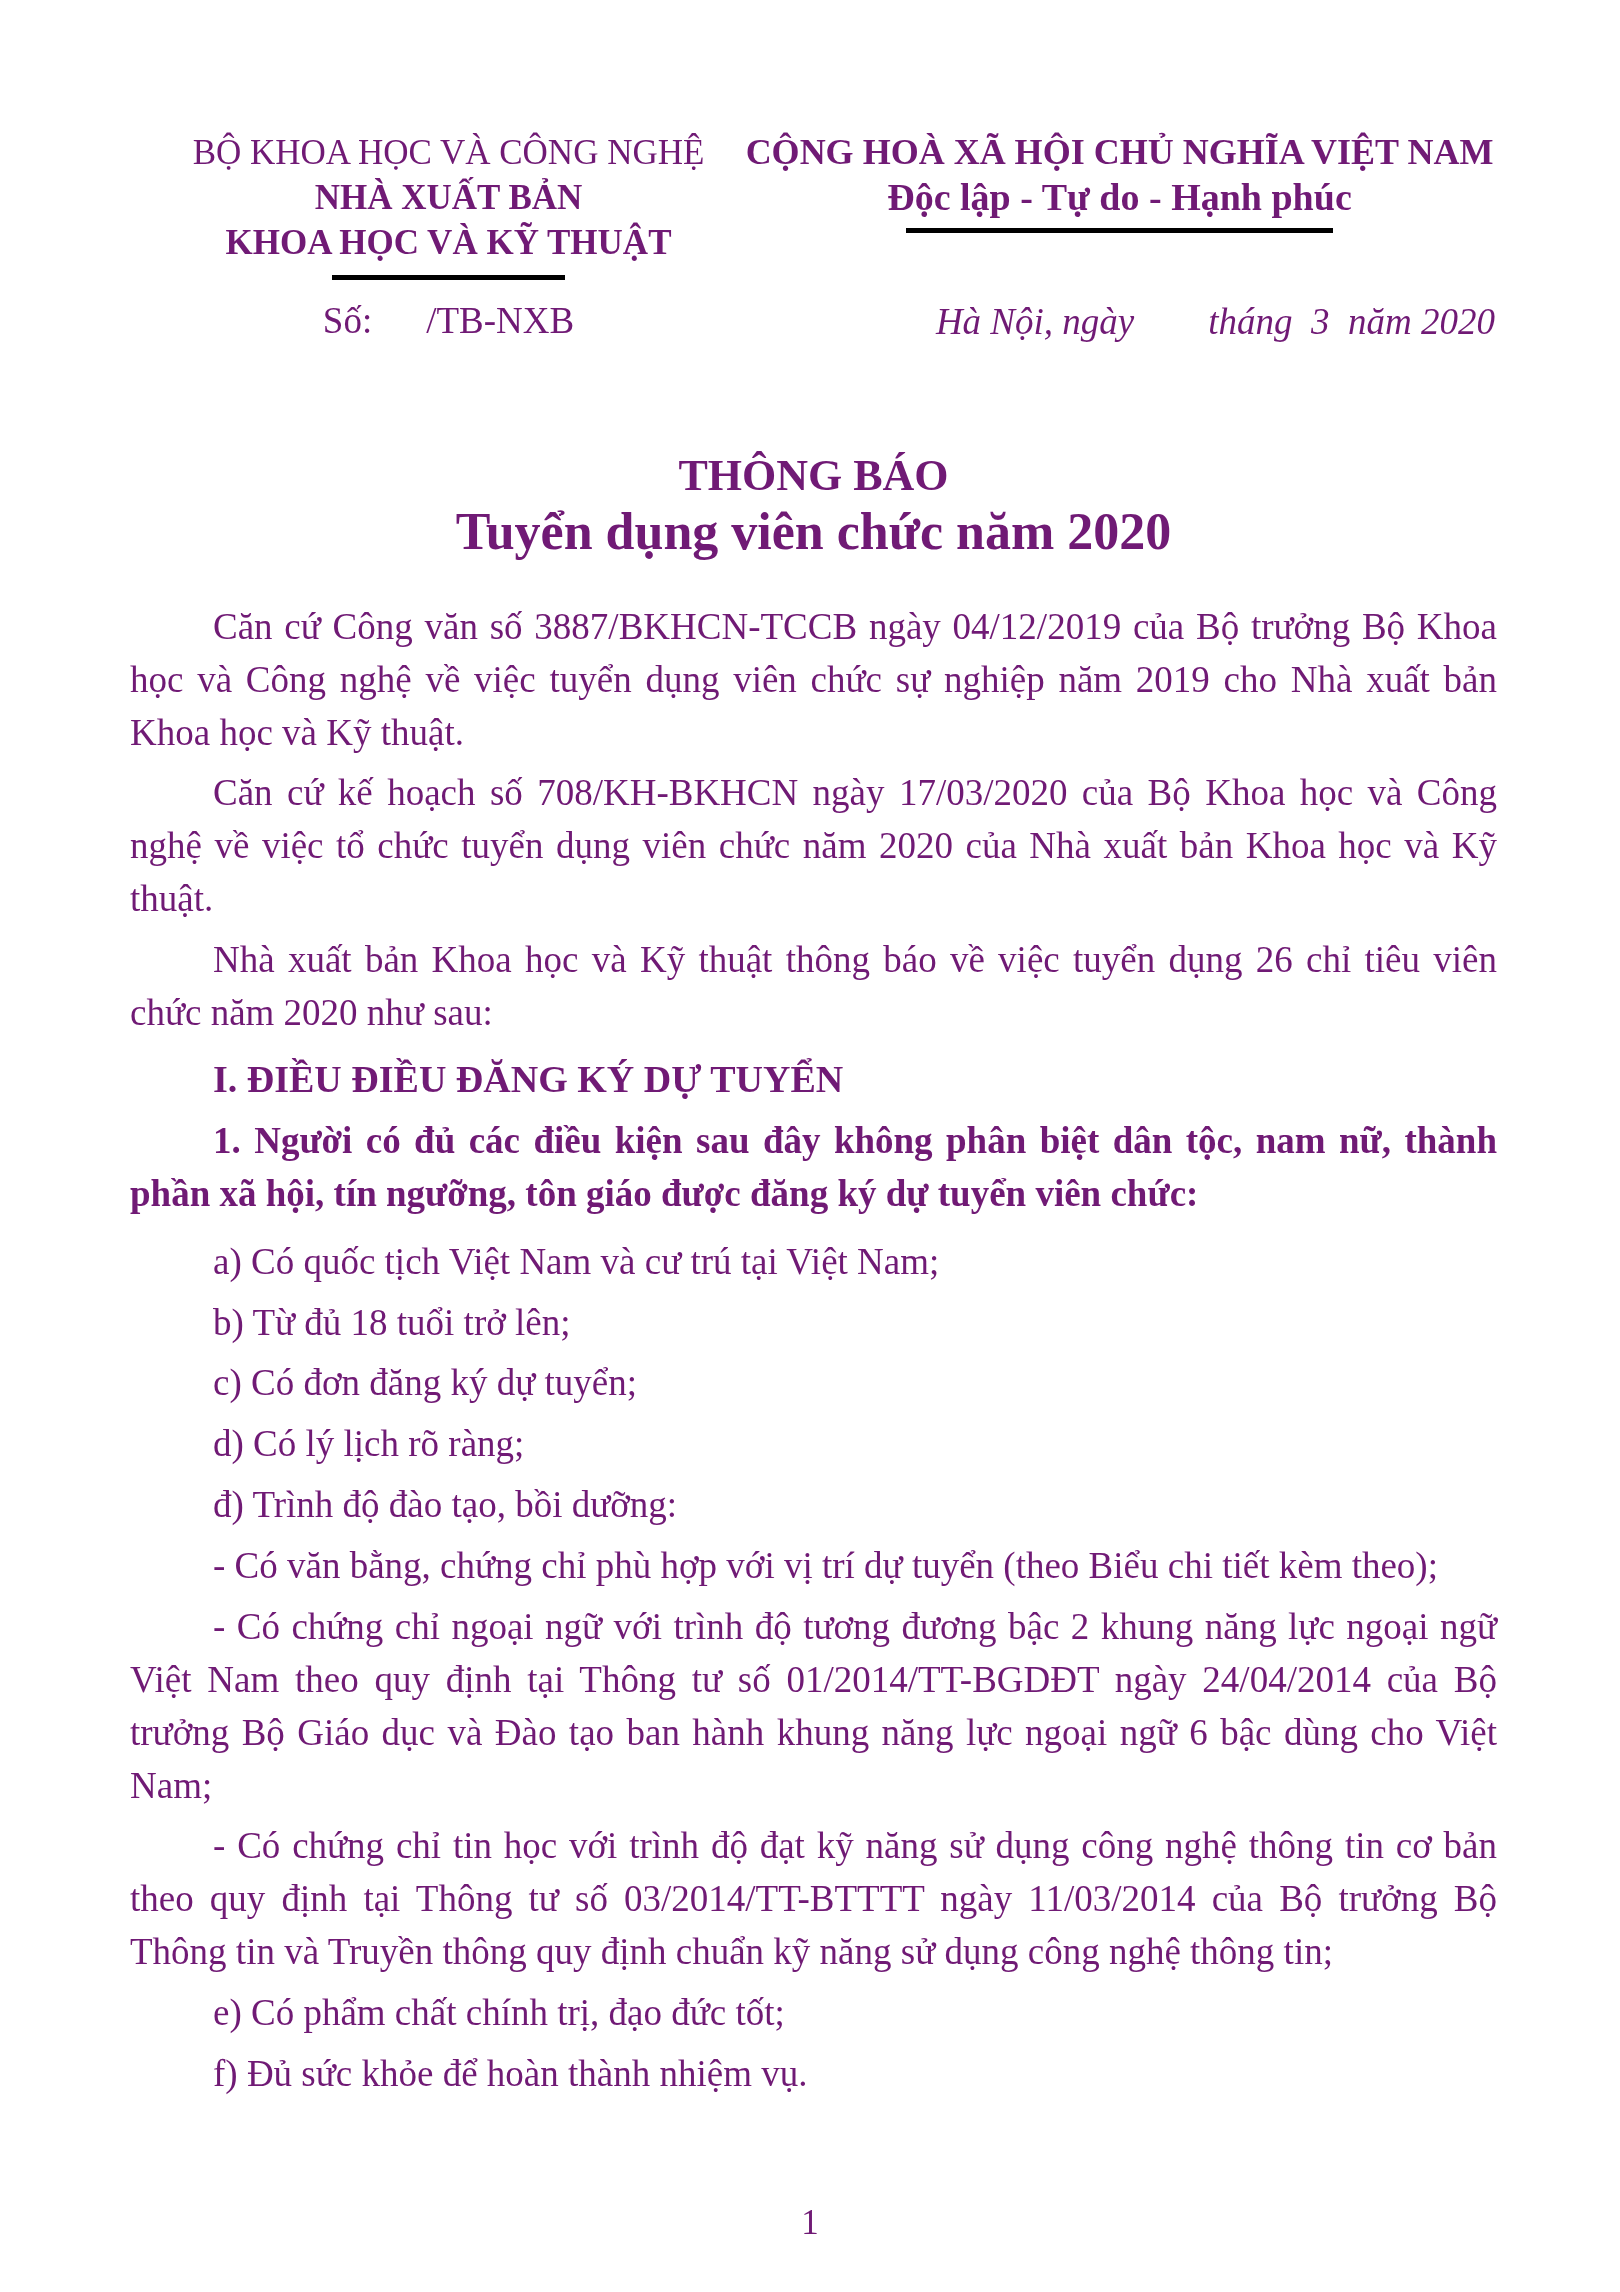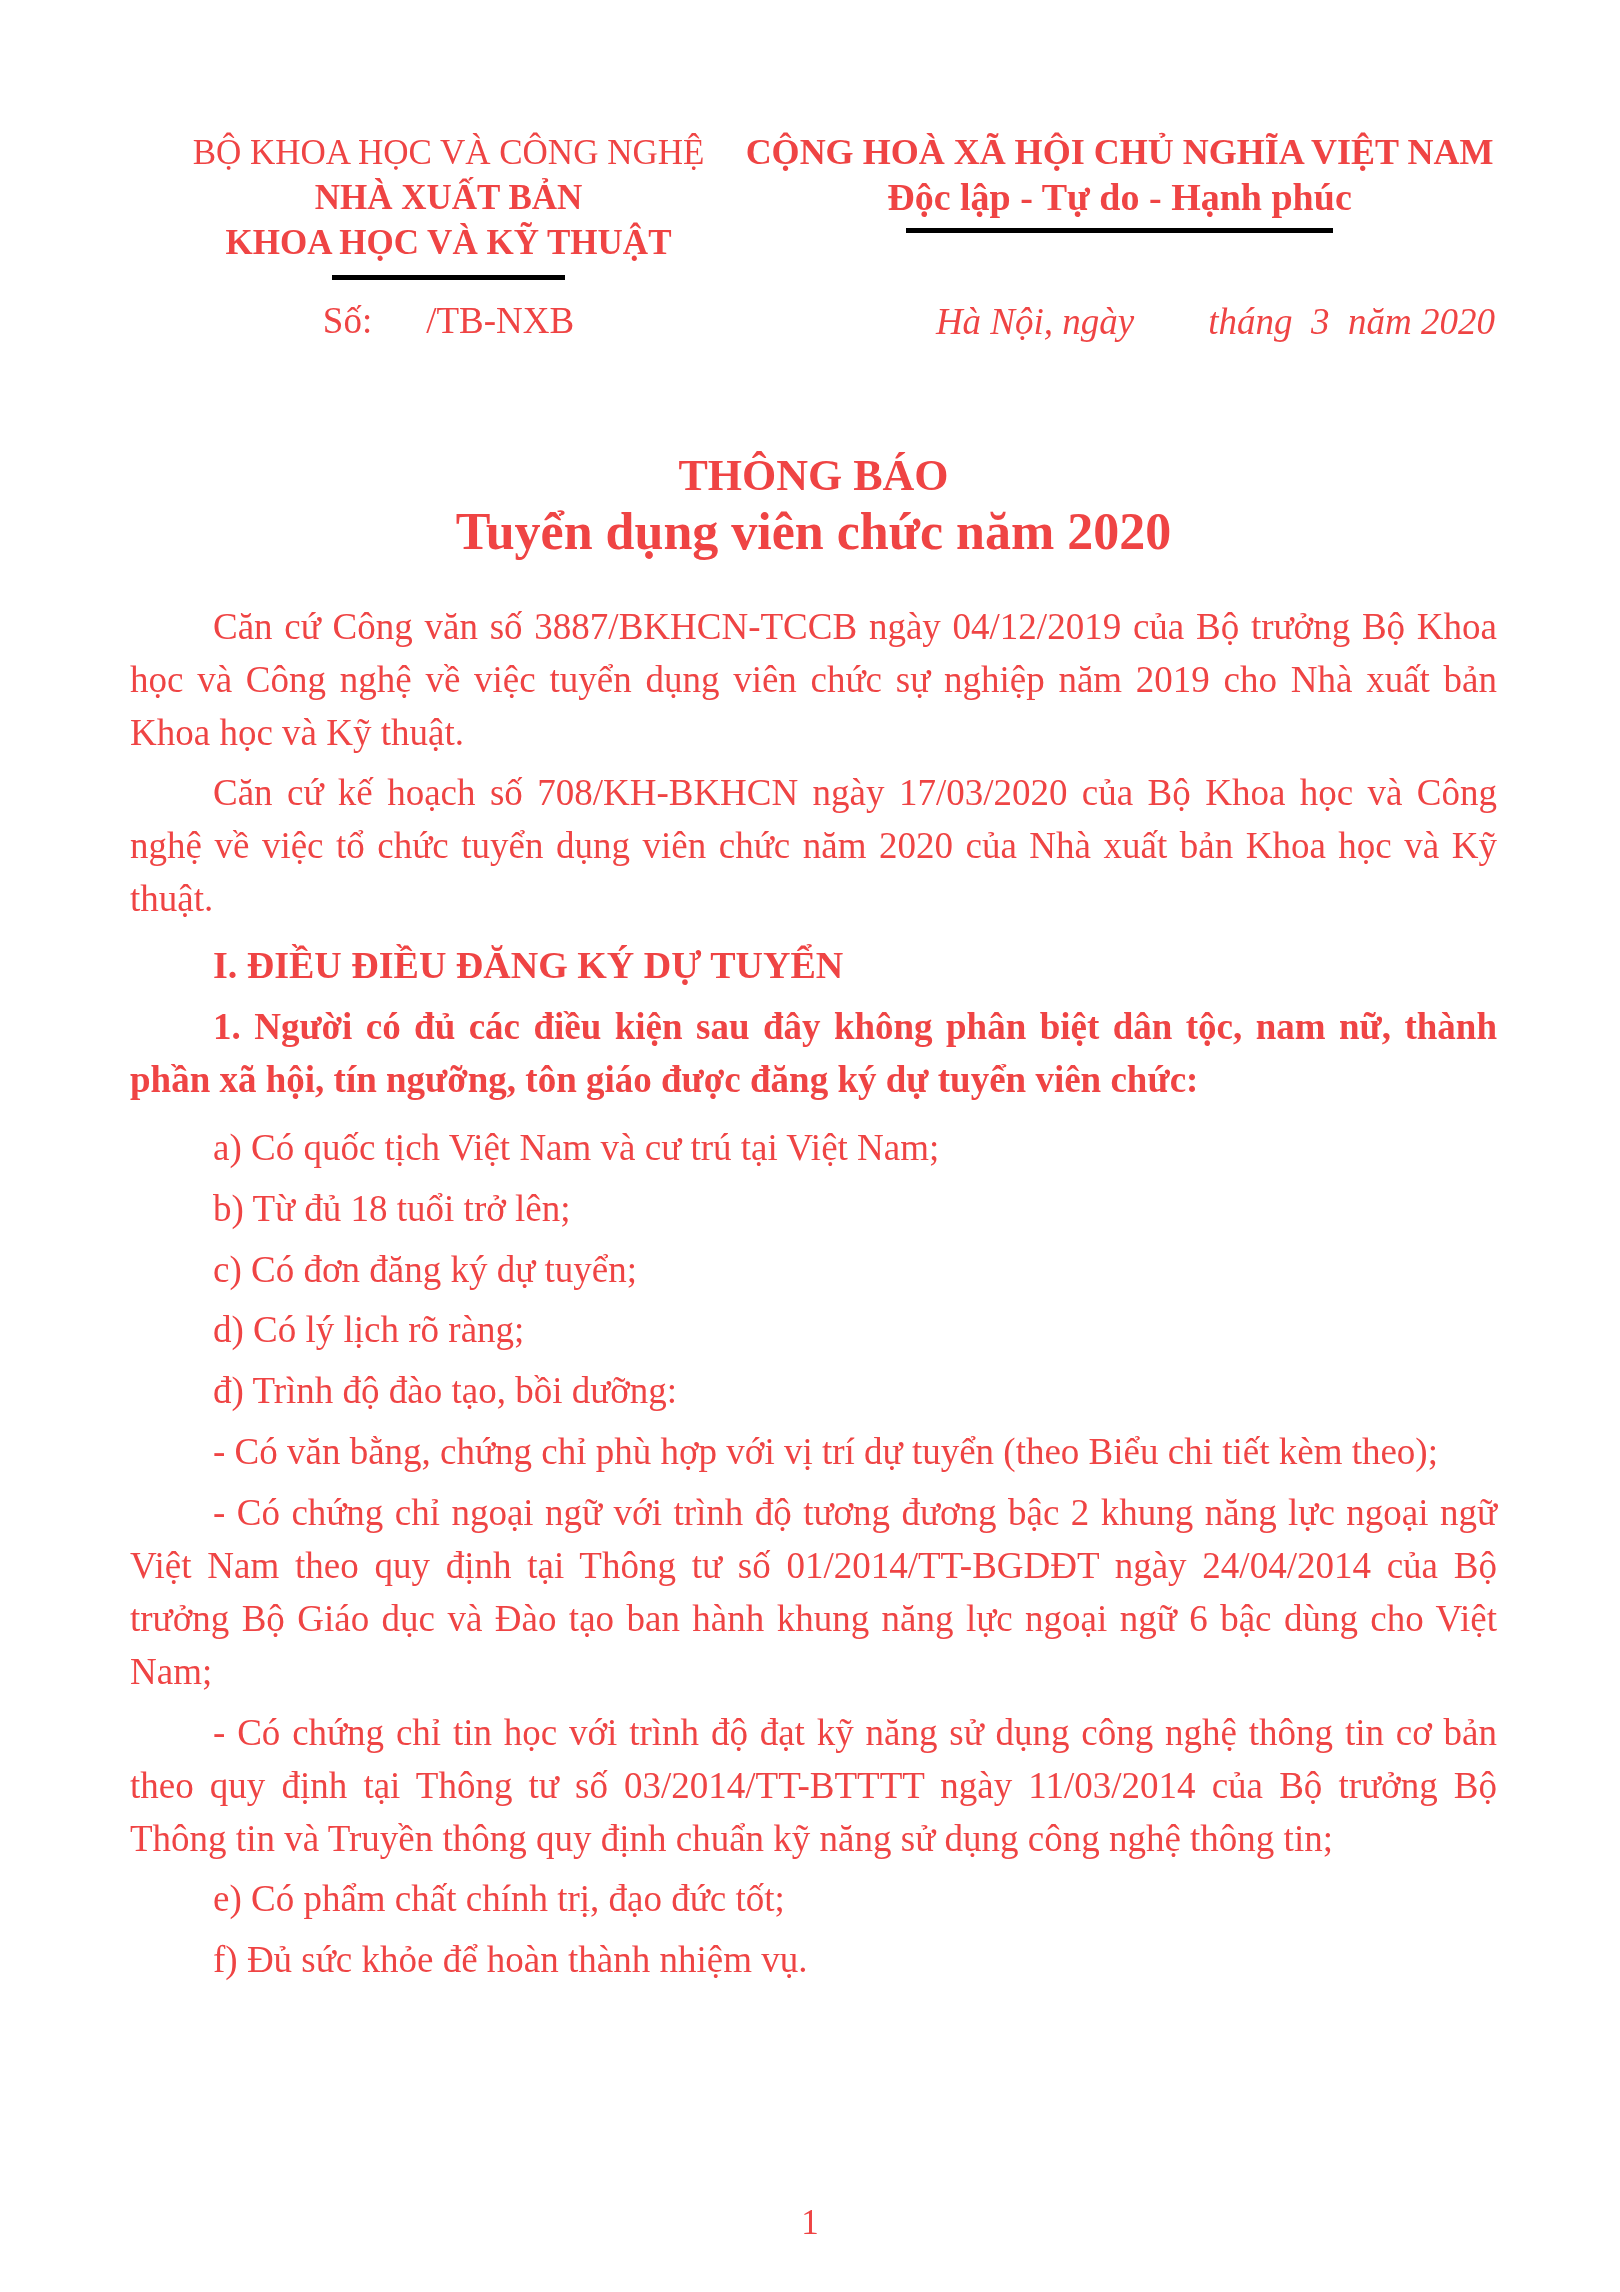--- a/index.html
+++ b/index.html
@@ -1,19 +1,19 @@
 <!DOCTYPE html>
 <html><head>
 <meta charset="utf-8">
 <style>
   * { margin: 0; padding: 0; box-sizing: border-box; }
   html, body { background: #ffffff; }
   .page {
     width: 1620px; height: 2293px;
-    background: #ffffff; color: #ef4444;
+    background: #ffffff; color: #701a75;
     font-family: "Liberation Serif", "DejaVu Serif", serif;
     position: relative;
     padding: 130px 123px 0 130px;
     overflow: hidden;
   }
   .header { display: flex; justify-content: space-between; align-items: flex-start; }
   .h-left { width: 549px; margin-left: 44px; text-align: center; }
   .org-parent { font-size: 35px; line-height: 45px; font-weight: normal; }
   .org-bold { font-size: 35px; line-height: 45px; font-weight: bold; }
   .rule { height: 4.9px; background: #000000; }
@@ -63,20 +63,21 @@
   </div>
 
   <div class="title-block">
     <div class="doc-title">THÔNG BÁO</div>
     <div class="doc-subtitle">Tuyển dụng viên chức năm 2020</div>
   </div>
 
   <div class="body-text">
     <p class="para">Căn cứ Công văn số 3887/BKHCN-TCCB ngày 04/12/2019 của Bộ trưởng Bộ Khoa học và Công nghệ về việc tuyển dụng viên chức sự nghiệp năm 2019 cho Nhà xuất bản Khoa học và Kỹ thuật.</p>
     <p class="para">Căn cứ kế hoạch số 708/KH-BKHCN ngày 17/03/2020 của Bộ Khoa học và Công nghệ về việc tổ chức tuyển dụng viên chức năm 2020 của Nhà xuất bản Khoa học và Kỹ thuật.</p>
+    <p class="para">Nhà xuất bản Khoa học và Kỹ thuật thông báo về việc tuyển dụng 26 chỉ tiêu viên chức năm 2020 như sau:</p>
 
     <p class="sec-heading">I. ĐIỀU ĐIỀU ĐĂNG KÝ DỰ TUYỂN</p>
     <p class="intro-bold">1. Người có đủ các điều kiện sau đây không phân biệt dân tộc, nam nữ, thành phần xã hội, tín ngưỡng, tôn giáo được đăng ký dự tuyển viên chức:</p>
 
     <p class="item">a) Có quốc tịch Việt Nam và cư trú tại Việt Nam;</p>
     <p class="item">b) Từ đủ 18 tuổi trở lên;</p>
     <p class="item">c) Có đơn đăng ký dự tuyển;</p>
     <p class="item">d) Có lý lịch rõ ràng;</p>
     <p class="item">đ) Trình độ đào tạo, bồi dưỡng:</p>
     <p class="item">- Có văn bằng, chứng chỉ phù hợp với vị trí dự tuyển (theo Biểu chi tiết kèm theo);</p>

